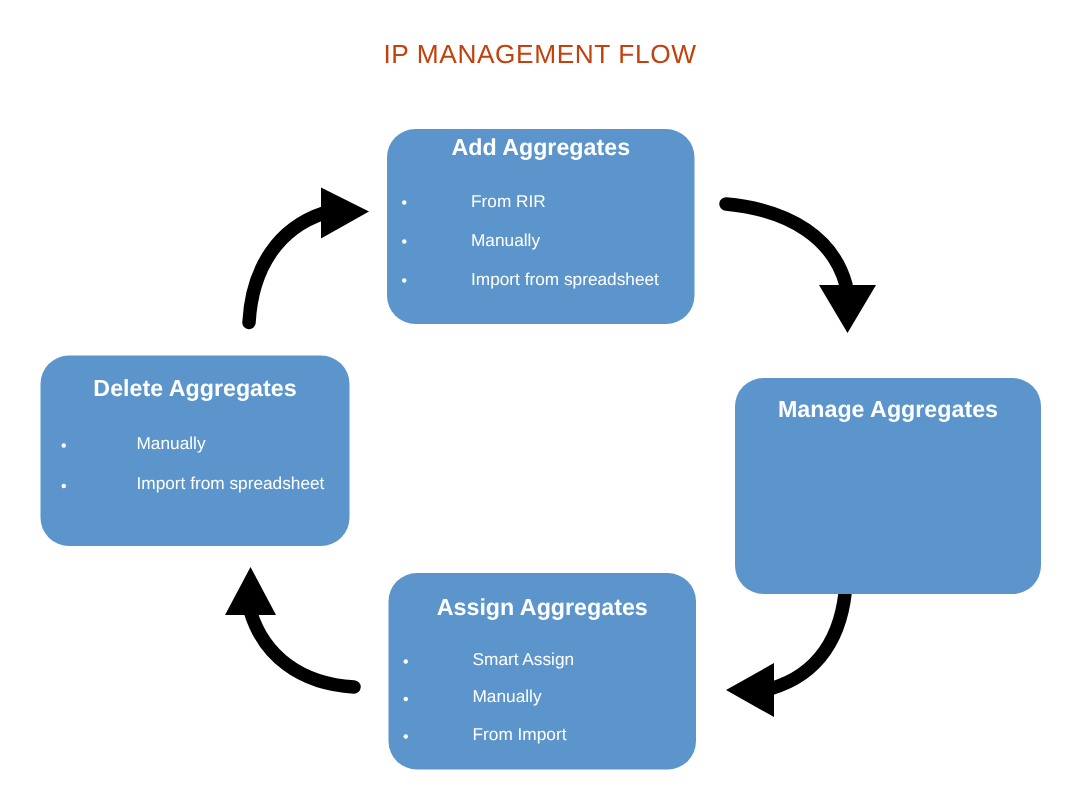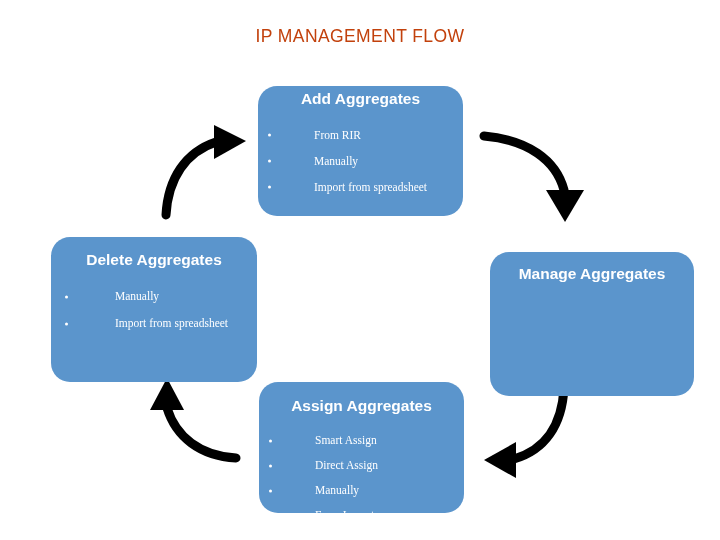--- a/index.html
+++ b/index.html
@@ -64,28 +64,27 @@
     left: 0;
     top: 50%;
     transform: translateY(-50%);
     width: 3px;
     height: 3px;
     background: #ffffff;
     border-radius: 50%;
   }
   .bullets li .btext {
     display: block;
-    font-family: Liberation Serif, serif;
   }
 
   
   #node-add      { left: 258px; top: 86px;  width: 205px; height: 130px; }
   #node-manage   { left: 490px; top: 252px; width: 204px; height: 144px; }
   #node-assign   { left: 259px; top: 382px; width: 205px; height: 131px; }
-  #node-delete   { left: 27px;  top: 237px; width: 206px; height: 145px; margin-left: 24px; }
+  #node-delete   { left: 27px;  top: 237px; width: 206px; height: 127px; }
 
   #node-add .node-title     { margin-top: 4px; }
   #node-manage .node-title  { margin-top: 13px; }
   #node-assign .node-title  { margin-top: 15px; }
   #node-delete .node-title  { margin-top: 14px; }
 
   #node-add .bullets      { margin: 15px 0 0 10px; }
   #node-manage .bullets   { margin: 13px 0 0 8px; }
   #node-assign .bullets   { margin: 14px 0 0 10px; }
   #node-delete .bullets   { margin: 15px 0 0 14px; }
@@ -156,24 +155,20 @@
 
   <div class="node" id="node-assign">
     <div class="node-title">Assign Aggregates</div>
     <ul class="bullets">
       <li>
           <span class="dot"></span>
           <span class="btext">Smart Assign</span>
         </li>
       <li>
           <span class="dot"></span>
-          <span class="btext">Direct Assign</span>
-        </li>
-      <li>
-          <span class="dot"></span>
           <span class="btext">Manually</span>
         </li>
       <li>
           <span class="dot"></span>
           <span class="btext">From Import</span>
         </li>
     </ul>
   </div>
 
   <div class="node" id="node-delete">

